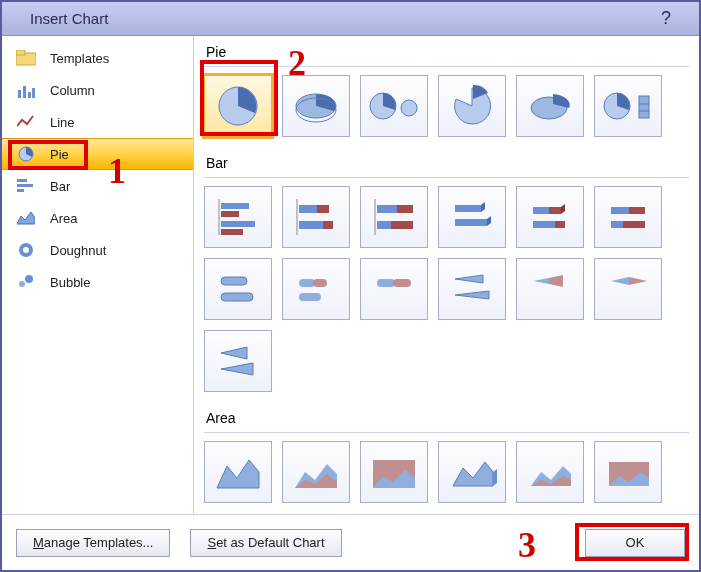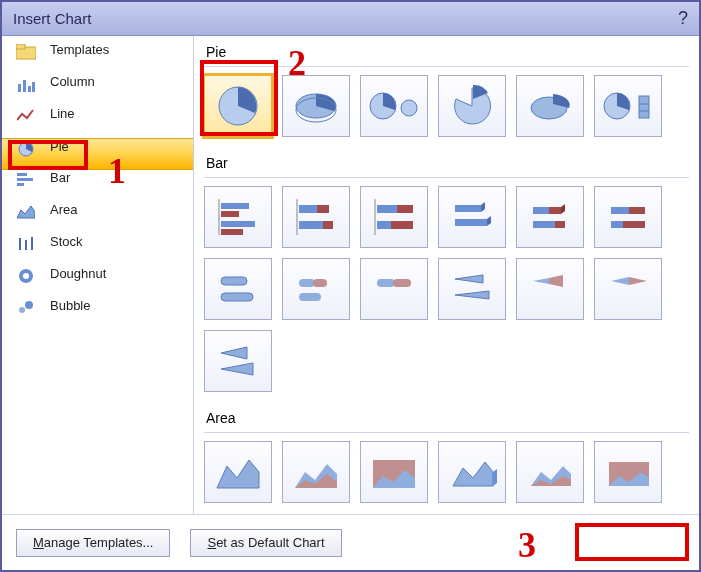--- a/index.html
+++ b/index.html
@@ -11,40 +11,40 @@
     width: 701px;
     height: 572px;
     overflow: hidden;
     border: 2px solid #5a5aa0;
   }
   .titlebar {
     background: linear-gradient(#c7cdf0, #aab3e0);
     height: 34px;
     display: flex;
     align-items: center;
-    padding: 0 11px;
+    padding: 0 28px;
     color: #2a2a55;
     font-size: 15px;
     justify-content: space-between;
     border-bottom: 1px solid #8a90c0;
   }
   .main {
     display: flex;
     height: 478px;
   }
   .sidebar {
     width: 192px;
     border-right: 1px solid #c8cce0;
     background: #fff;
     padding-top: 6px;
     position: relative;
   }
   .cat {
     display: flex;
-    align-items: flex-start;
+    align-items: center;
     height: 32px;
     padding-left: 14px;
     gap: 14px;
     cursor: pointer;
   }
   .cat .ic {
     width: 20px;
     height: 20px;
     display: flex;
     align-items: center;
@@ -204,30 +204,20 @@
     <div class="cat">
       <span class="ic">
         <svg width="18" height="16">
             <polygon points="0,14 4,6 8,10 14,2 18,8 18,14" fill="#7fa6dd" stroke="#4b6db0"></polygon>
           </svg>
       </span>
       <span class="lbl">Area</span>
     </div>
 
 
-    <div class="cat">
-      <span class="ic">
-        <svg width="18" height="16">
-            <line x1="3" y1="2" x2="3" y2="14" stroke="#4b6db0" stroke-width="2"></line>
-            <line x1="9" y1="4" x2="9" y2="14" stroke="#4b6db0" stroke-width="2"></line>
-            <line x1="15" y1="1" x2="15" y2="14" stroke="#4b6db0" stroke-width="2"></line>
-          </svg>
-      </span>
-      <span class="lbl">Stock</span>
-    </div>
 
 
     <div class="cat">
       <span class="ic">
         <svg width="18" height="18">
             <circle cx="9" cy="9" r="7" fill="#6b8fd4"></circle>
             <circle cx="9" cy="9" r="3" fill="#fff"></circle>
           </svg>
       </span>
       <span class="lbl">Doughnut</span>
@@ -444,19 +434,20 @@
 </div>
 
 <div class="footer">
   <button class="btn">
     <span class="ul">M</span><span>anage Templates...</span>
   </button>
   <button class="btn">
     <span class="ul">S</span><span>et as Default Chart</span>
   </button>
   <div class="spacer"></div>
+  <button class="btn ok">OK</button>
 
   <div class="red-box" style="right:10px; top:8px; width:114px; height:38px;"></div>
 </div>
 
 <div class="big-num" style="left:108px; top:150px;">1</div>
 <div class="big-num" style="left:288px; top:42px;">2</div>
 <div class="big-num" style="left:518px; top:524px;">3</div>
 
 </body></html>

